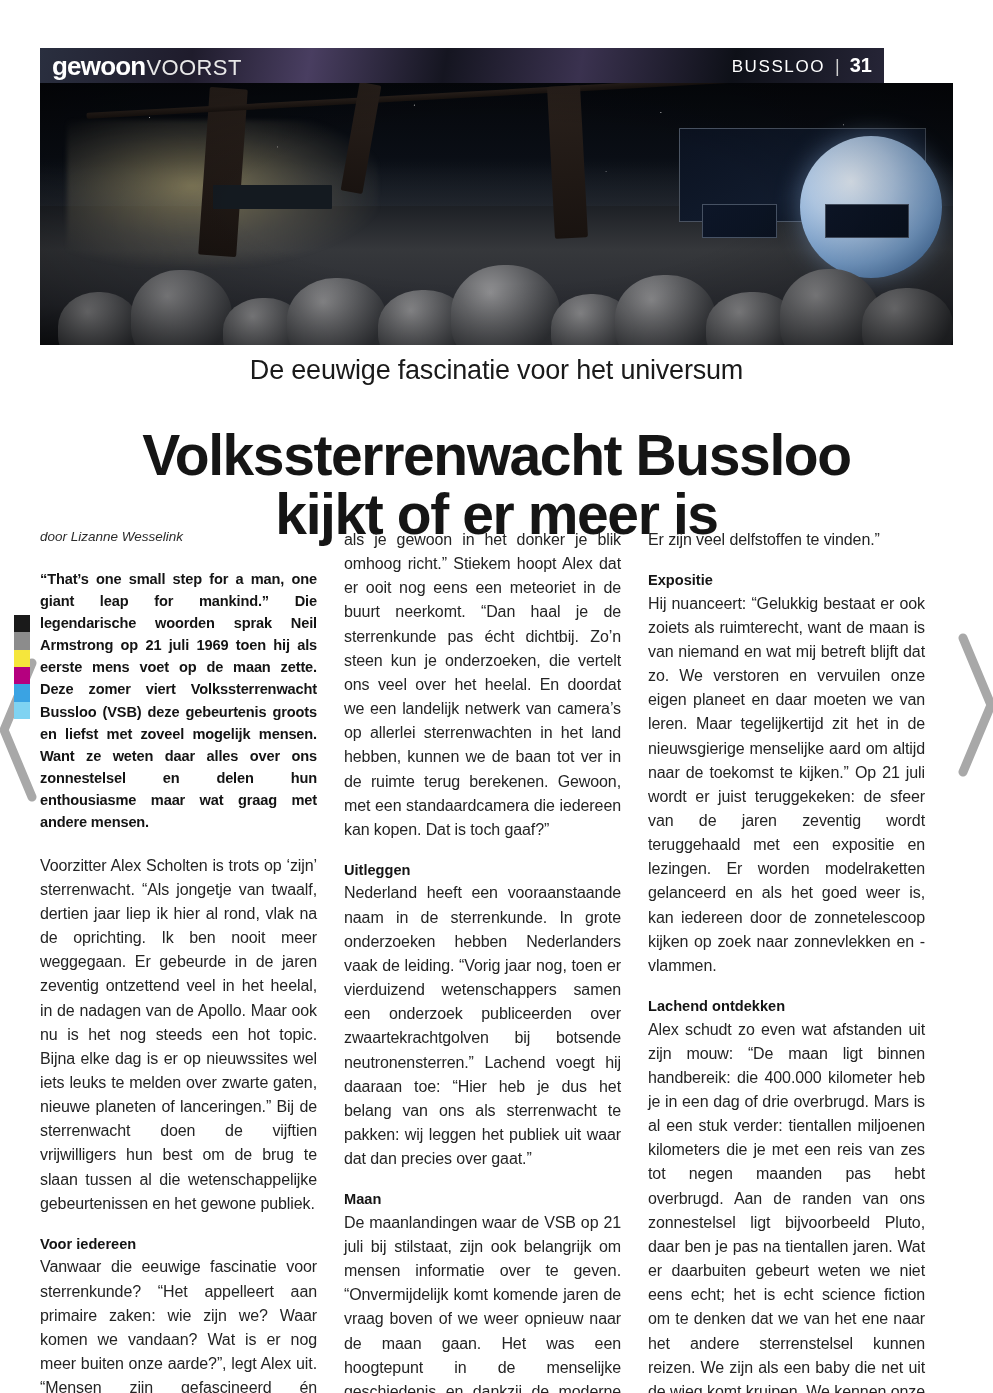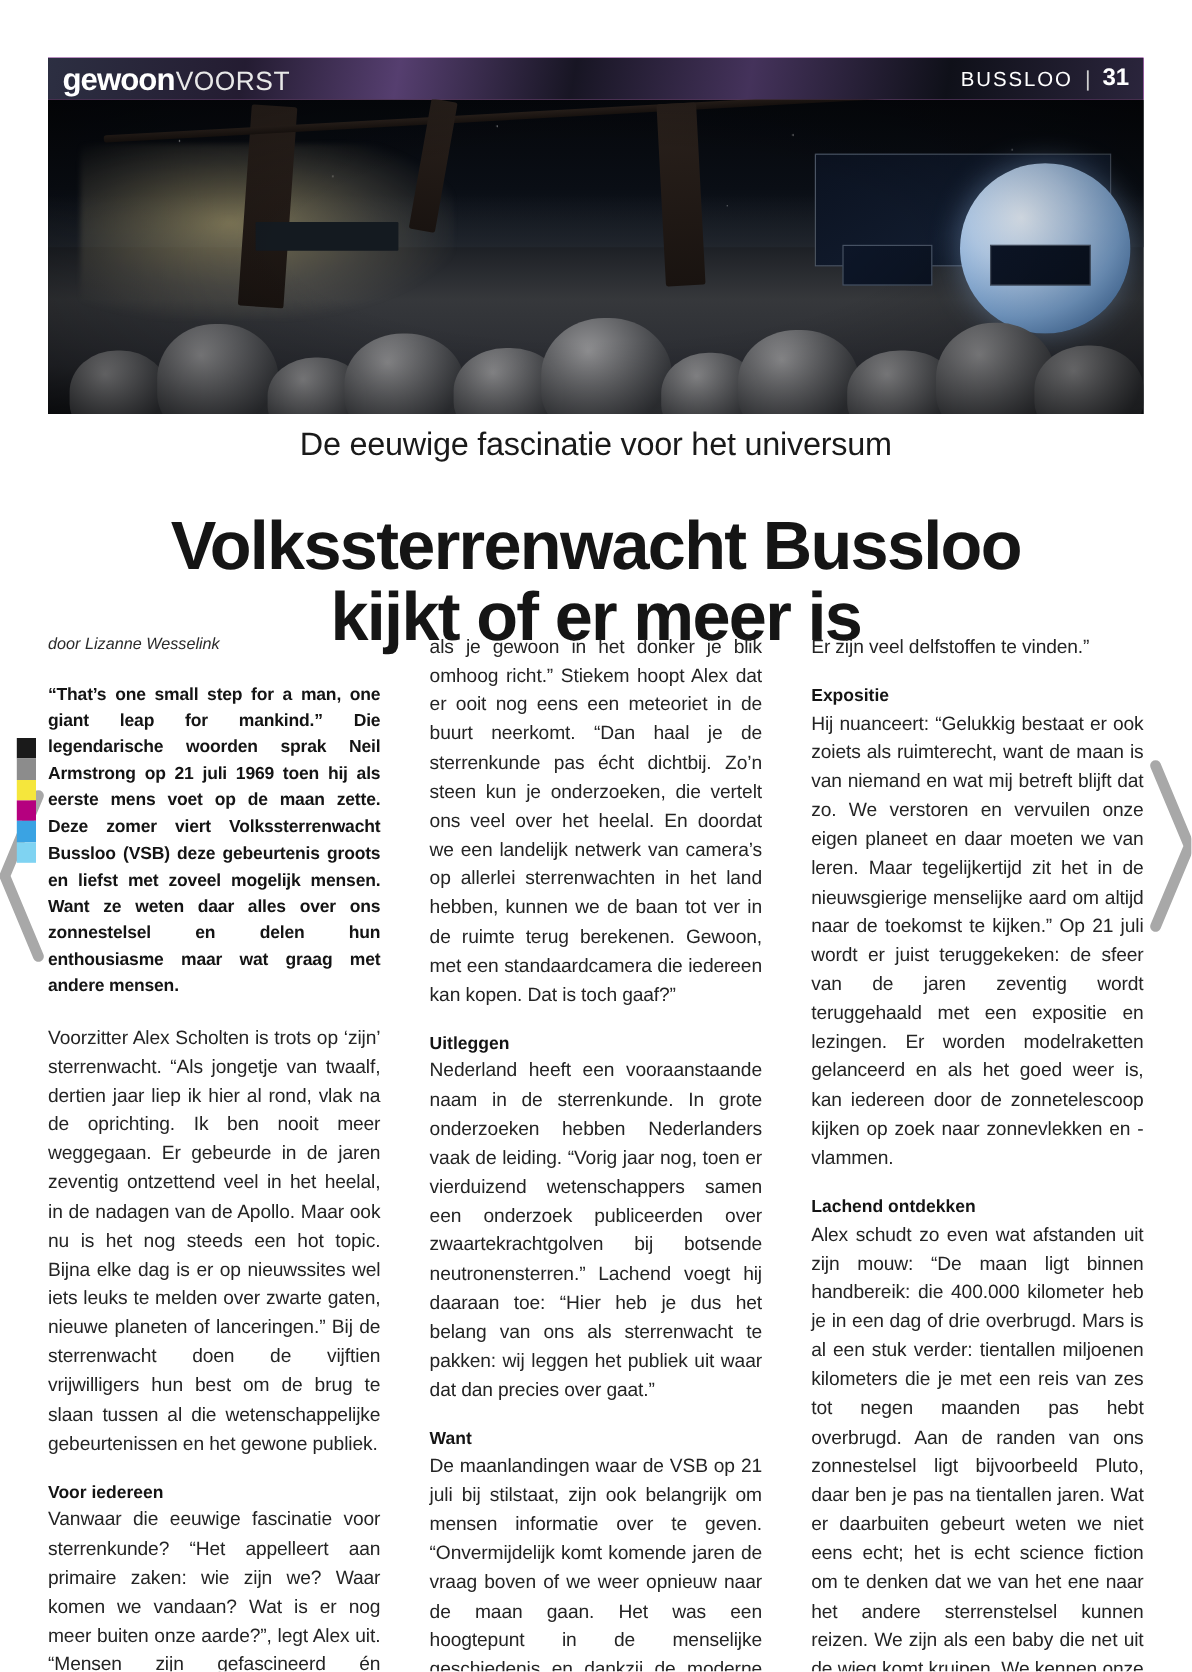--- a/index.html
+++ b/index.html
@@ -32,22 +32,22 @@
     left: 14px; top: 615px;
     width: 16px; height: 104px;
     display: flex; flex-direction: column;
   }
   .colorbars .swatch { flex: 1 1 auto; width: 100%; }
 
   
   .masthead {
     position: absolute;
     left: 40px; top: 48px;
-    width: 913px; height: 35px;
-    background: #a21caf;
+    width: 844px; height: 35px;
+    background: #701a75;
     display: flex; align-items: center;
     padding: 0 12px 0 4px;
     overflow: hidden;
   }
   .masthead::before {
     content: "";
     position: absolute; inset: 0;
     background:
       linear-gradient(100deg, rgba(38,48,60,.95) 0%, rgba(22,28,36,.9) 18%,
                       rgba(60,74,90,.75) 32%, rgba(16,21,28,.95) 48%,
@@ -175,21 +175,21 @@
   }
   .headline .l2 { display: block; }
 
   
   .cols {
     position: absolute;
     left: 40px; top: 528px;
     width: 913px; height: 810px;
     display: grid;
     grid-template-columns: 277px 277px 277px;
-    column-gap: 41px;
+    column-gap: 27px;
   }
   .col { position: relative; }
   .byline {
     font-style: italic; font-size: 13.5px; color: #2b2b2b;
     margin: 0 0 22px 0; line-height: 1.3;
   }
   .lede {
     font-size: 14.6px; font-weight: 700; color: #141414;
     line-height: 1.52; text-align: justify; margin: 0 0 20px 0;
     letter-spacing: -0.15px;
@@ -309,21 +309,21 @@
       <h2 class="subhead">Voor iedereen</h2>
       <p class="body">Vanwaar die eeuwige fascinatie voor sterrenkunde? “Het appelleert aan primaire zaken: wie zijn we? Waar komen we vandaan? Wat is er nog meer buiten onze aarde?”, legt Alex uit. “Mensen zijn gefascineerd én sterrenkunde is bereikbaar voor iedereen. Je hebt er niet eens apparatuur voor nodig, sterrenbeelden kun je al zien</p>
     </div>
 
     <div class="col">
       <p class="body">als je gewoon in het donker je blik omhoog richt.” Stiekem hoopt Alex dat er ooit nog eens een meteoriet in de buurt neerkomt. “Dan haal je de sterrenkunde pas écht dichtbij. Zo’n steen kun je onderzoeken, die vertelt ons veel over het heelal. En doordat we een landelijk netwerk van camera’s op allerlei sterrenwachten in het land hebben, kunnen we de baan tot ver in de ruimte terug berekenen. Gewoon, met een standaardcamera die iedereen kan kopen. Dat is toch gaaf?”</p>
 
       <h2 class="subhead">Uitleggen</h2>
       <p class="body">Nederland heeft een vooraanstaande naam in de sterrenkunde. In grote onderzoeken hebben Nederlanders vaak de leiding. “Vorig jaar nog, toen er vierduizend wetenschappers samen een onderzoek publiceerden over zwaartekrachtgolven bij botsende neutronensterren.” Lachend voegt hij daaraan toe: “Hier heb je dus het belang van ons als sterrenwacht te pakken: wij leggen het publiek uit waar dat dan precies over gaat.”</p>
 
-      <h2 class="subhead">Want</h2>
+      <h2 class="subhead">Maan</h2>
       <p class="body">De maanlandingen waar de VSB op 21 juli bij stilstaat, zijn ook belangrijk om mensen informatie over te geven. “Onvermijdelijk komt komende jaren de vraag boven of we weer opnieuw naar de maan gaan. Het was een hoogtepunt in de menselijke geschiedenis en dankzij de moderne techniek heeft de maan ineens een grotere rol van betekenis gekregen. We kunnen het als tussenstation voor ruimtereizen gebruiken, maar misschien kunnen we het ook ontginnen.</p>
     </div>
 
     <div class="col">
       <p class="body">Er zijn veel delfstoffen te vinden.”</p>
 
       <h2 class="subhead">Expositie</h2>
       <p class="body">Hij nuanceert: “Gelukkig bestaat er ook zoiets als ruimterecht, want de maan is van niemand en wat mij betreft blijft dat zo. We verstoren en vervuilen onze eigen planeet en daar moeten we van leren. Maar tegelijkertijd zit het in de nieuwsgierige menselijke aard om altijd naar de toekomst te kijken.” Op 21 juli wordt er juist teruggekeken: de sfeer van de jaren zeventig wordt teruggehaald met een expositie en lezingen. Er worden modelraketten gelanceerd en als het goed weer is, kan iedereen door de zonnetelescoop kijken op zoek naar zonnevlekken en -vlammen.</p>
 
       <h2 class="subhead">Lachend ontdekken</h2>

